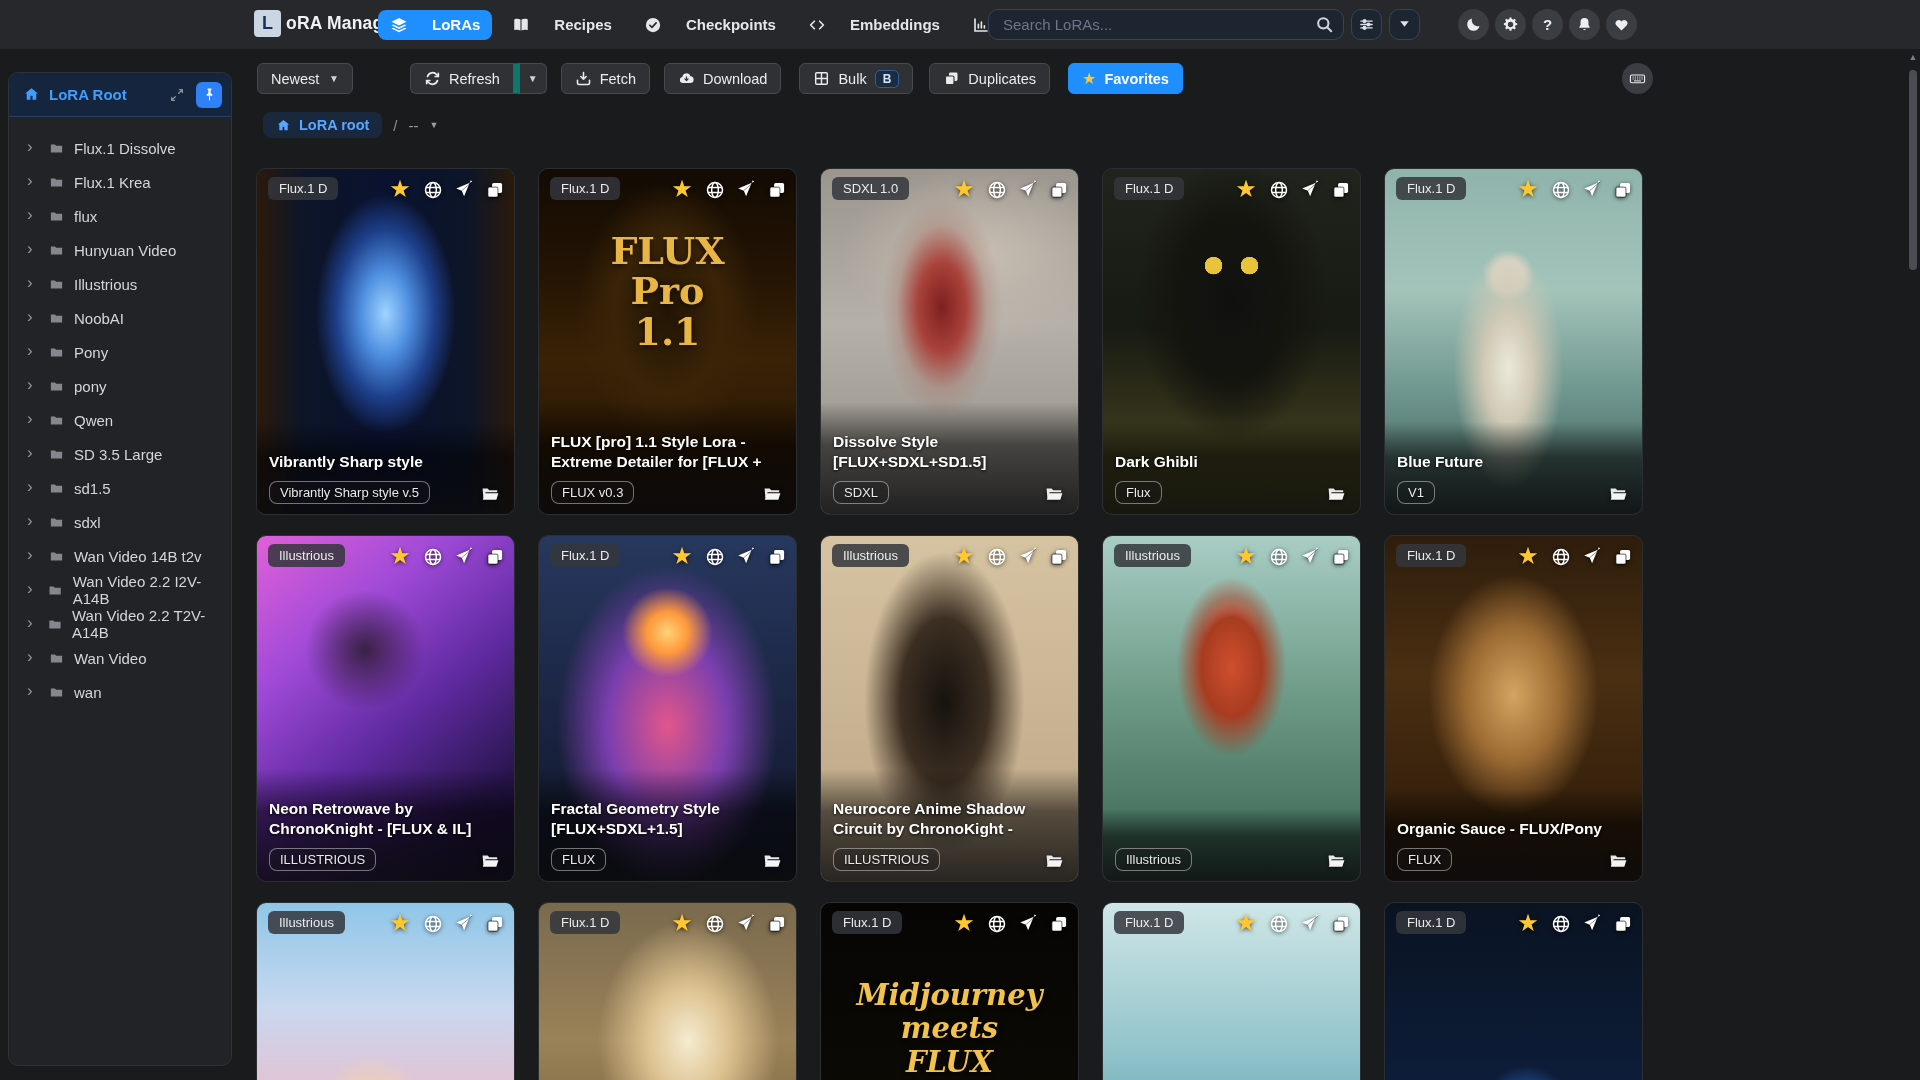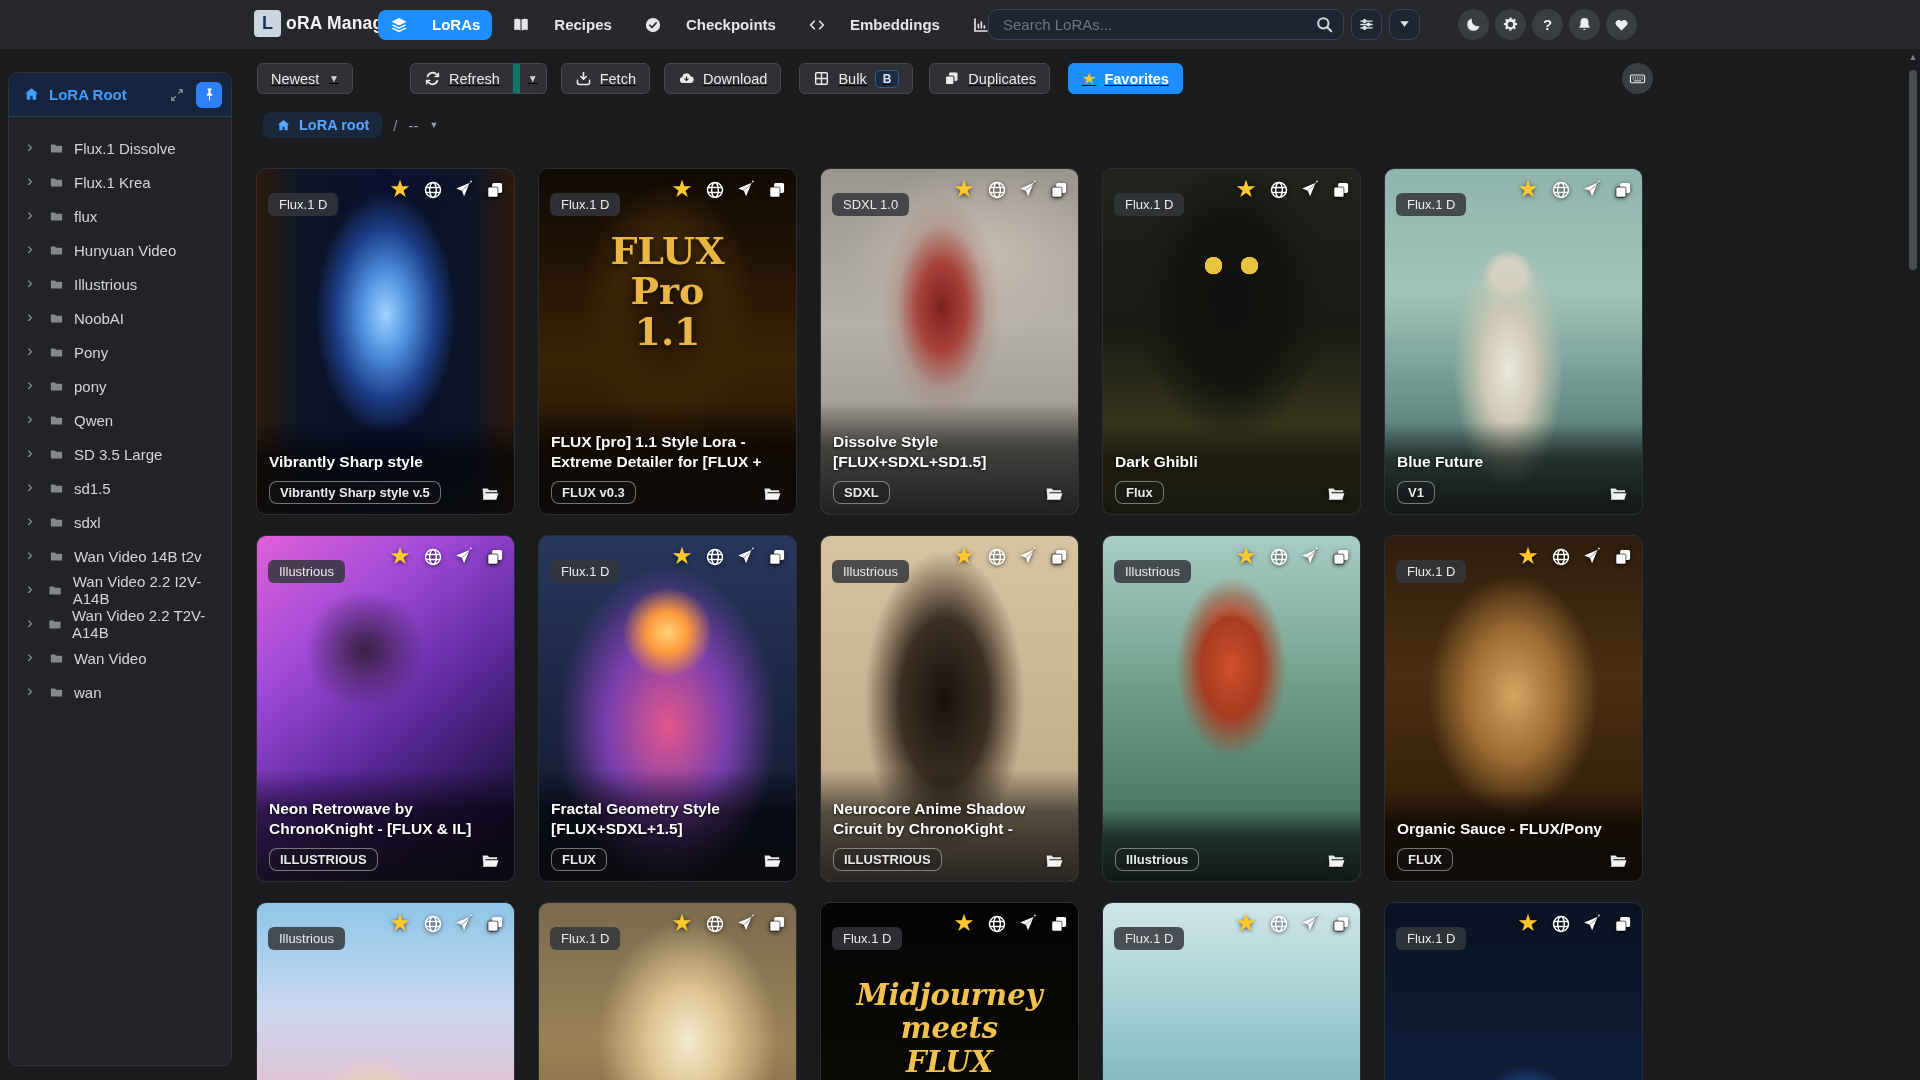--- a/index.html
+++ b/index.html
@@ -53,21 +53,21 @@
     display:flex; align-items:center; justify-content:center; cursor:pointer; }
   .pin-btn svg { width:15px; height:15px; }
   #folder-list { list-style:none; padding:14px 0 0 0; }
   .tree-item { display:flex; align-items:center; height:34px; padding-left:18px; cursor:pointer; color:#d4d6d9; }
   .tw { color:#9096a0; font-size:17px; line-height:1; width:14px; margin-top:-3px; }
   .tf { width:17px; height:15px; color:#84888e; margin:0 9px 0 7px; }
   .tf svg { display:block; width:100%; height:100%; }
   .tl { font-size:15px; }
 
   
-  .toolbar { position:absolute; left:257px; top:63px; display:flex; align-items:center;text-decoration:underline; }
+  .toolbar { position:absolute; left:257px; top:63px; display:flex; align-items:center; }
   .tbtn { height:31px; background:#2f3134; border:1px solid #46494d; border-radius:6px; color:#ececec;
     font-size:14.5px; font-family:inherit; display:inline-flex; align-items:center; gap:8px; padding:0 13px; cursor:pointer; }
   .tbtn .tico { width:17px; height:17px; display:inline-flex; }
   .tbtn .tico svg { width:100%; height:100%; }
   .chev { font-size:10px; color:#cfd2d6; }
   .sort { width:96px; justify-content:space-between; margin-right:9px; }
   .split { display:flex; margin-right:14px; }
   .split .main { border-radius:6px 0 0 6px; border-right:7px solid #0f766e;margin-left:48px; }
   .split .arrow { border-radius:0 6px 6px 0; border-left:none; padding:0 8px; }
   .gap14 { margin-right:14px; } .gap18 { margin-right:18px; } .gap16 { margin-right:16px; }
@@ -92,32 +92,32 @@
     grid-template-columns:repeat(5,259px); gap:20px 23px; }
   .card { position:relative; width:259px; height:347px; border-radius:10px; overflow:hidden;
     background:#202124; border:1px solid #2c2e31; cursor:pointer; }
   .card-art { position:absolute; inset:0; }
   .card-art-text { position:absolute; left:0; right:0; top:18%; text-align:center; white-space:pre-line;
     pointer-events:none; }
   .gold-serif { font-family:"DejaVu Serif","Liberation Serif",serif; font-weight:bold; font-size:38px;
     line-height:1.06; color:#e9b544; text-shadow:0 2px 6px rgba(0,0,0,.65); }
   .gold-script { top:22%; font-family:"DejaVu Serif","Liberation Serif",serif; font-style:italic; font-weight:bold;
     font-size:29px; line-height:1.15; color:#f2c24e; text-shadow:0 2px 5px rgba(0,0,0,.7); }
-  .badge { position:absolute; left:11px; top:24px; background:rgba(52,54,60,.85); color:#ebebeb;
+  .badge { position:absolute; left:11px; top:8px; background:rgba(52,54,60,.85); color:#ebebeb;
     font-size:13px; padding:4px 11px; border-radius:6px;text-align:right; }
   .card-icons { position:absolute; right:9px; top:10px; display:flex; align-items:center; gap:11px; }
   .ci { color:#fff; width:20px; height:20px; display:flex; align-items:center; justify-content:center;
     filter:drop-shadow(0 1px 2px rgba(0,0,0,.65)); }
   .ci svg { width:100%; height:100%; }
   .ci.star { color:var(--star,#ffc82e); font-size:24px; width:24px; height:24px; line-height:1; margin-top:-2px; }
   .card-overlay { position:absolute; left:0; right:0; bottom:0; padding:30px 12px 10px;
     background:linear-gradient(180deg, rgba(0,0,0,0) 0%, rgba(0,0,0,.55) 38%, rgba(10,10,12,.82) 100%); }
   .card-title { color:#fff; font-size:15.5px; font-weight:bold; line-height:1.28;
     text-shadow:0 1px 3px rgba(0,0,0,.85); }
-  .card-footer { display:flex; justify-content:space-between; align-items:flex-end; margin-top:9px;font-weight:bold; }
+  .card-footer { display:flex; justify-content:space-between; align-items:flex-end; margin-top:9px; }
   .tag { border:1px solid rgba(255,255,255,.42); background:rgba(25,25,28,.28); color:#e9e9e9;
     font-size:13px; padding:3px 10px; border-radius:8px; text-shadow:0 1px 2px rgba(0,0,0,.6); }
   .folder-open { width:23px; height:20px; color:#f4f4f4; filter:drop-shadow(0 1px 2px rgba(0,0,0,.6)); }
   .folder-open svg { width:100%; height:100%; }
 
   
   .scrollbar { position:absolute; right:1px; top:52px; bottom:0; width:12px; }
   .sb-arrow { color:#7a7e84; font-size:9px; text-align:center; }
   .sb-thumb { width:8px; margin:8px auto 0; height:200px; background:#4a4e54; border-radius:4px; }
 </style>

